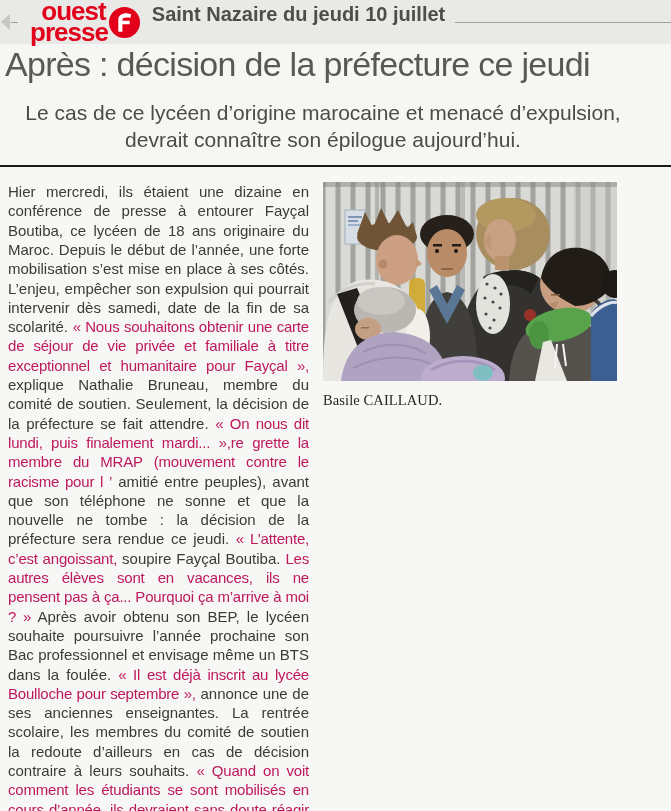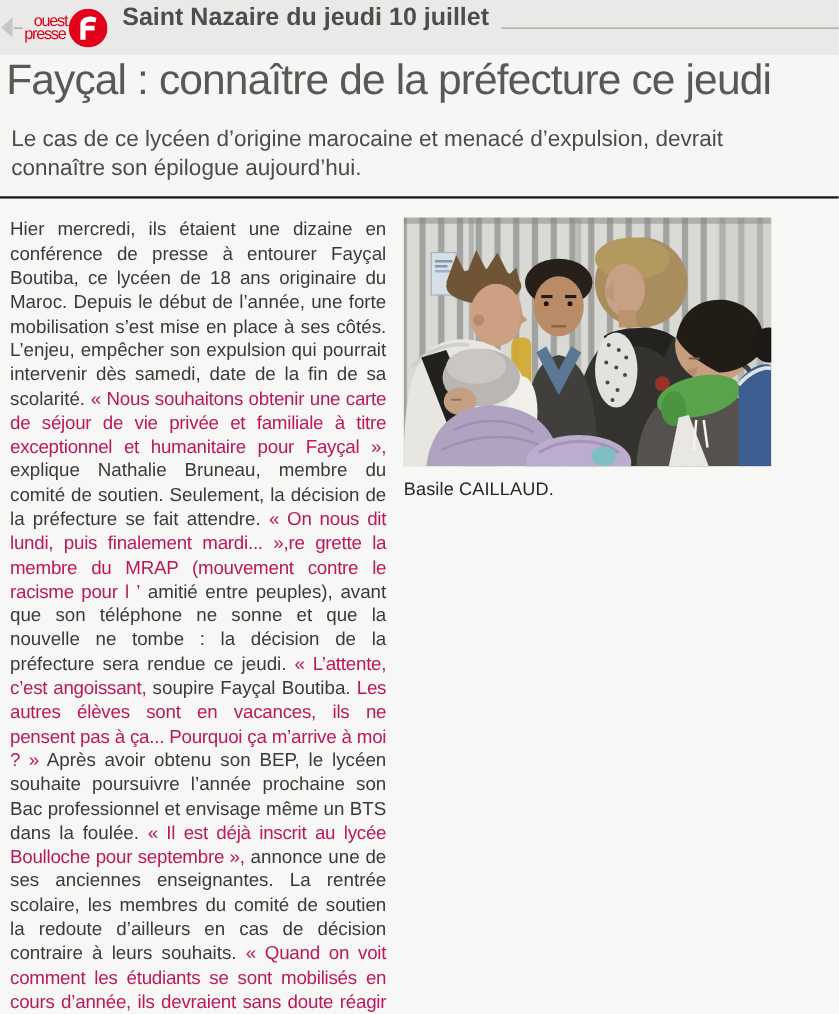--- a/index.html
+++ b/index.html
@@ -5,41 +5,41 @@
   html,body{margin:0;padding:0;}
   body{font-family:"Liberation Sans", sans-serif; background:#ffffff;}
   .page{position:relative; width:671px; height:811px; background:#f6f6f4; overflow:hidden;}
 
   
   .masthead{display:flex; align-items:center; height:44px; background:#e9e9e7; padding-left:1px;}
   .back-arrow{width:0; height:0; border-top:8px solid transparent; border-bottom:8px solid transparent;
               border-right:9px solid #c6c6c4; margin-right:1px; flex:0 0 auto;}
   .rule-stub{width:7px; height:1px; background:#9f9f9d; flex:0 0 auto;}
   .brand{display:flex; align-items:center; flex:0 0 auto; cursor:pointer;}
-  .brand-word{color:#e2001a; font-weight:400; font-size:13px; line-height:0.8; letter-spacing:-1px; text-align:center;}
+  .brand-word{color:#e2001a; font-weight:700; font-size:26px; line-height:0.8; letter-spacing:-1px; text-align:center;margin-left:12px;}
   .brand-word span{display:block;}
   .brand-word .l1{padding-left:9px;}
   .brand-emblem{width:31px; height:31px; margin-left:1px; flex:0 0 auto;}
   .section-title{font-size:20px; font-weight:700; color:#4d4d4b; margin:0 10px 16px 12px; white-space:nowrap;}
   .rule-line{flex:1 1 auto; height:1px; background:#a2a2a0;}
 
   
   .headline{font-size:34px; font-weight:400; color:#58585六;}
   .headline{font-size:34px; font-weight:400; color:#585856; letter-spacing:-0.7px; line-height:1.04;
             margin:3px 0 5px 5px; white-space:nowrap;}
-  .subtitle{font-size:18px; color:#4b4b49; line-height:1.28; margin:18px 0 11px 9px; width:628px;}
+  .subtitle{font-size:21px; color:#4b4b49; line-height:1.28; margin:18px 0 11px 9px; width:628px;text-align:center;}
   .divider{height:2px; background:#1a1a18; width:671px;}
 
   
   .content{display:flex; padding:15px 0 0 8px; background:#f7f7f5; min-height:753px;}
   .col-text{width:301px; flex:0 0 auto;}
   .body-text{font-size:15px; line-height:19.3px; text-align:justify; color:#3a3a38; margin:0;}
   .body-text .b{font-weight:400; color:#be185d; letter-spacing:-0.2px;}
   .col-photo{margin-left:14px; flex:0 0 auto;}
-  figure{margin:0;}
+  figure{margin:0;font-family:Liberation Serif, serif;}
   .photo-svg{display:block; width:294px; height:199px; background:#cfcfcb;}
   figcaption{font-size:14.5px; color:#262624; margin-top:11px; letter-spacing:0.1px;}
 </style>
 </head>
 <body>
 
 <div class="page">
 
   <header class="masthead">
     <span class="back-arrow"></span>
@@ -51,21 +51,21 @@
       </div>
       <svg class="brand-emblem" viewBox="0 0 30 30">
         <circle cx="15" cy="15" r="15" fill="#e2001a"></circle>
         <path d="M9 12 C9 7.5 14 5.2 18.5 6.2 L21.5 7 L20.6 10.6 C16.8 9.6 13 10.2 13 12.4 L13 13.2 L20 13.2 L20 16.8 L13 16.8 L13 24 L9 24 Z" fill="#ffffff"></path>
       </svg>
     </div>
     <h2 class="section-title">Saint Nazaire du jeudi 10 juillet</h2>
     <span class="rule-line"></span>
   </header>
 
-  <h1 class="headline">Fayçal : connaître de la préfecture ce jeudi</h1>
+  <h1 class="headline">Après : décision de la préfecture ce jeudi</h1>
   <p class="subtitle">Le cas de ce lycéen d’origine marocaine et menacé d’expulsion, devrait connaître son épilogue aujourd’hui.</p>
   <div class="divider"></div>
 
   <main class="content">
 
     <article class="col-text">
       <p class="body-text"><span>Hier mercredi, ils étaient une dizaine en conférence de presse à entourer Fayçal Boutiba, ce lycéen de 18 ans originaire du Maroc. Depuis le début de l’année, une forte mobilisation s’est mise en place à ses côtés. L’enjeu, empêcher son expulsion qui pourrait intervenir dès samedi, date de la fin de sa scolarité. </span><span class="b">« Nous souhaitons obtenir une carte de séjour de vie privée et familiale à titre exceptionnel et humanitaire pour Fayçal »,</span><span> explique Nathalie Bruneau, membre du comité de soutien. Seulement, la décision de la préfecture se fait attendre. </span><span class="b">« On nous dit lundi, puis finalement mardi... »,re grette la membre du MRAP (mouvement contre le racisme pour l ’</span><span> amitié entre peuples), avant que son téléphone ne sonne et que la nouvelle ne tombe : la décision de la préfecture sera rendue ce jeudi. </span><span class="b">« L’attente, c’est angoissant,</span><span> soupire Fayçal Boutiba. </span><span class="b">Les autres élèves sont en vacances, ils ne pensent pas à ça... Pourquoi ça m’arrive à moi ? »</span><span> Après avoir obtenu son BEP, le lycéen souhaite poursuivre l’année prochaine son Bac professionnel et envisage même un BTS dans la foulée. </span><span class="b">« Il est déjà inscrit au lycée Boulloche pour septembre »,</span><span> annonce une de ses anciennes enseignantes. La rentrée scolaire, les membres du comité de soutien la redoute d’ailleurs en cas de décision contraire à leurs souhaits. </span><span class="b">« Quand on voit comment les étudiants se sont mobilisés en cours d’année, ils devraient sans doute réagir très négativement »,</span></p>
     </article>
 
     <aside class="col-photo">

